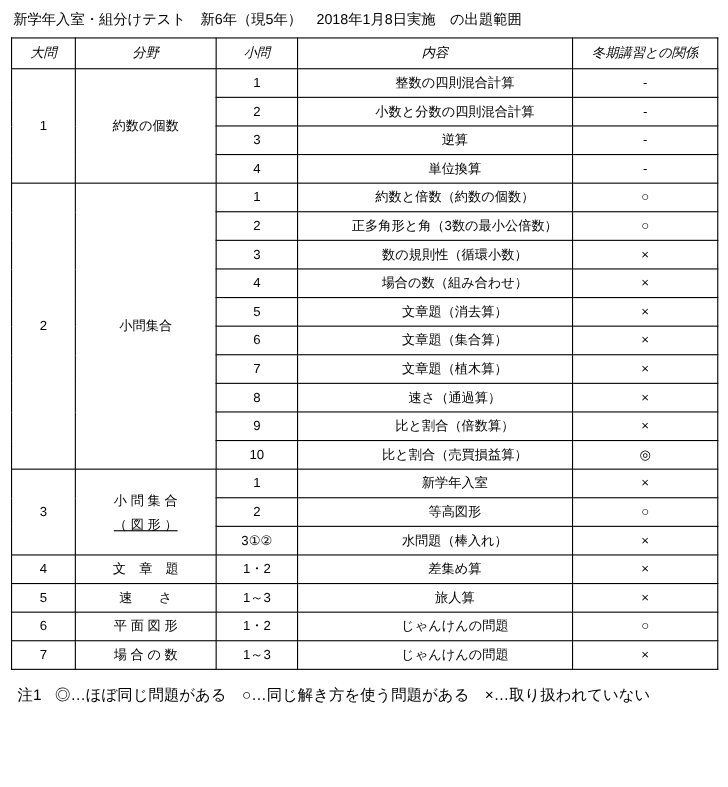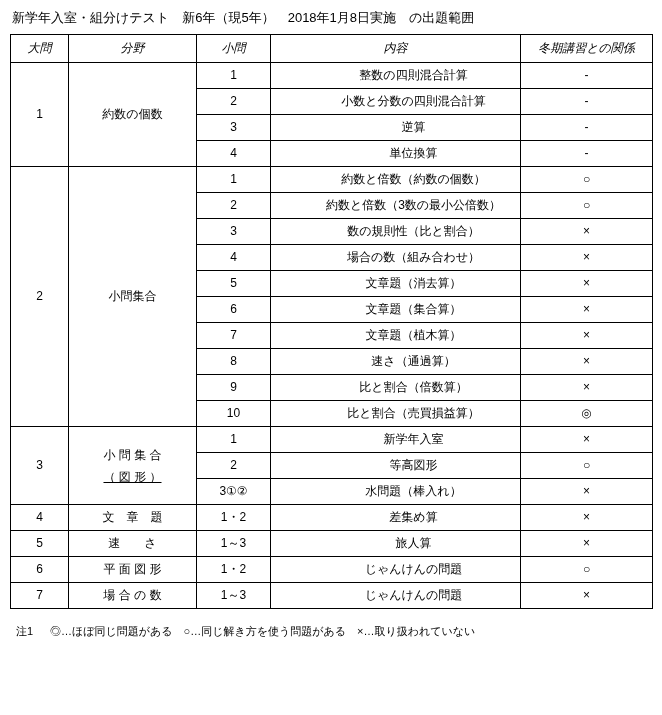--- a/index.html
+++ b/index.html
@@ -62,21 +62,21 @@
   }
   td.naiyou .inner {
     display: block;
     padding-left: 36px;
   }
   .notes {
     margin-top: 10px;
     margin-left: 6px;
   }
   .note {
-    font-size: 11px;
+    font-size: 14px;
     line-height: 24px;
     white-space: nowrap;
   }
   .note .label {
     display: inline-block;
     min-width: 34px;
   }
 </style>
 </head>
 <body>
@@ -140,28 +140,28 @@
         <td rowspan="10">小問集合</td>
         <td>1</td>
         <td class="naiyou">
             <span class="inner">約数と倍数（約数の個数）</span>
           </td>
         <td>○</td>
       </tr>
       <tr>
         <td>2</td>
         <td class="naiyou">
-            <span class="inner">約数と倍数（3数の最小公倍数）</span>
+            <span class="inner">正多角形と角（3数の最小公倍数）</span>
           </td>
         <td>○</td>
       </tr>
       <tr>
         <td>3</td>
         <td class="naiyou">
-            <span class="inner">数の規則性（比と割合）</span>
+            <span class="inner">数の規則性（循環小数）</span>
           </td>
         <td>×</td>
       </tr>
       <tr>
         <td>4</td>
         <td class="naiyou">
             <span class="inner">場合の数（組み合わせ）</span>
           </td>
         <td>×</td>
       </tr>

